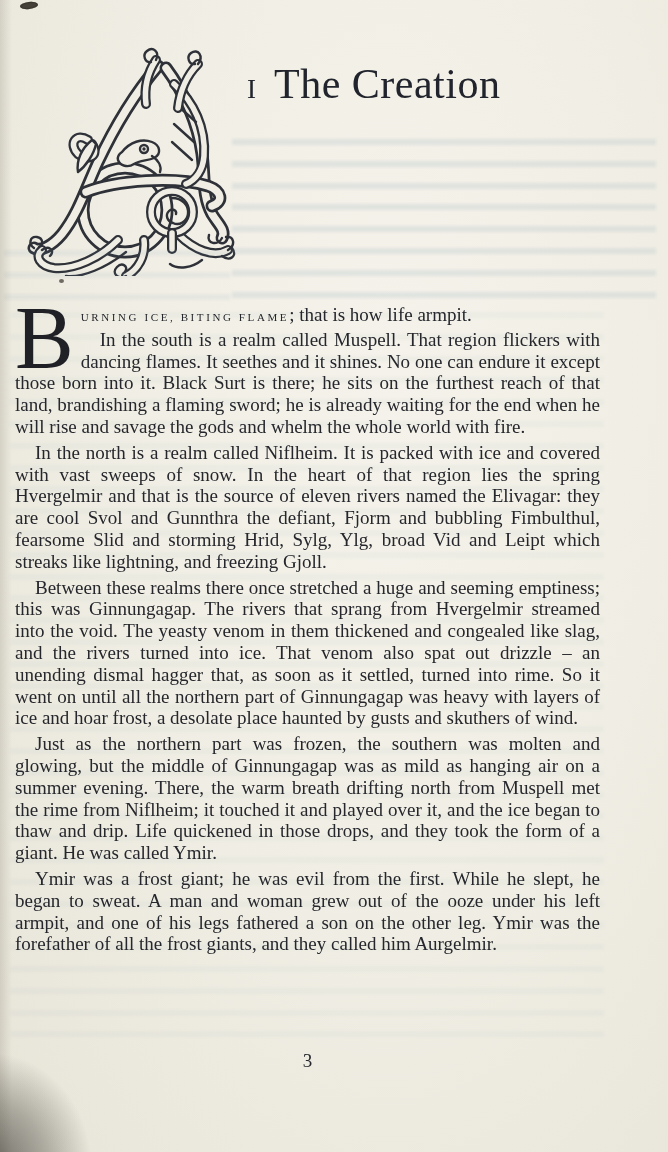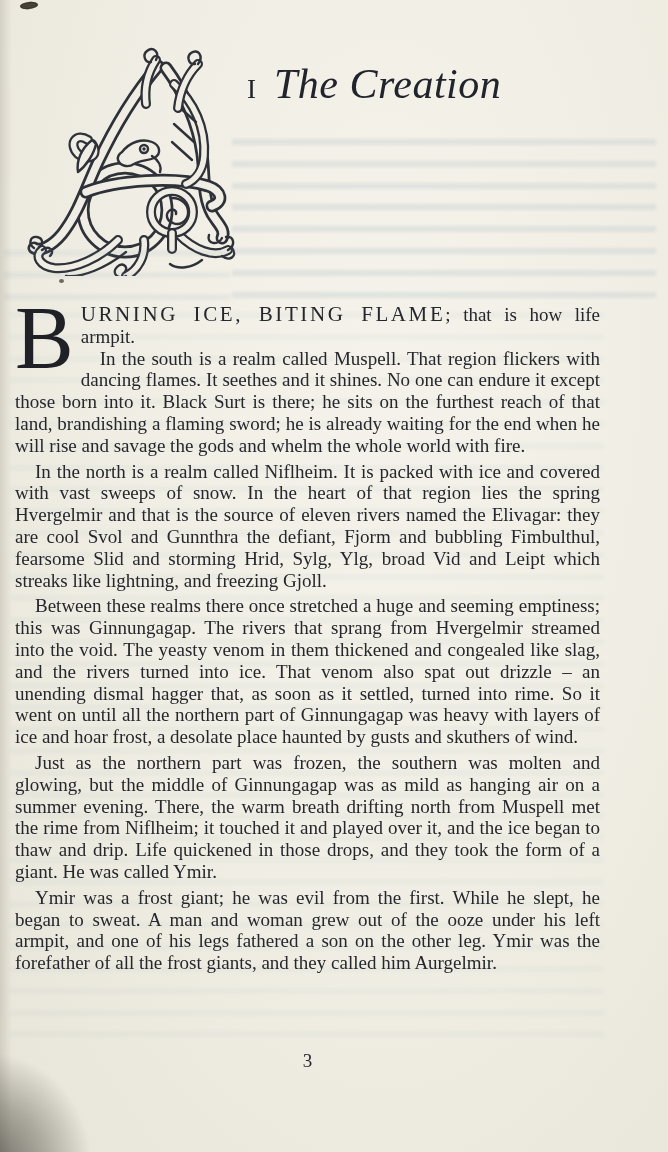--- a/index.html
+++ b/index.html
@@ -35,39 +35,39 @@
   
   .ghost{position:absolute;pointer-events:none;filter:blur(1.6px);
     background:repeating-linear-gradient(180deg, rgba(121,150,170,.15) 0 6px, rgba(121,150,170,0) 6px 21.8px);}
   .ghost-a{left:232px;top:139px;width:424px;height:174px;}
   .ghost-b{left:4px;top:250px;width:226px;height:60px;opacity:.65;}
   .ghost-c{left:10px;top:312px;width:594px;height:732px;opacity:.34;}
   
   .title{position:absolute;left:247px;top:60px;margin:0;display:flex;align-items:baseline;gap:17px;
     color:#21242c;font-weight:400;white-space:nowrap;}
   .chnum{font-size:27px;letter-spacing:1px;}
-  .chname{font-size:42px;font-style:italic;letter-spacing:.5px;text-align:center;}
+  .chname{font-size:42px;letter-spacing:.5px;text-align:center;}
   
   .ornament{position:absolute;left:26px;top:44px;width:212px;height:232px;}
   .ornament svg{width:100%;height:100%;display:block;}
   .rd{fill:none;stroke:var(--ink-soft);stroke-width:13;stroke-linecap:round;stroke-linejoin:round;}
   .rl{fill:none;stroke:var(--paper);stroke-width:7.5;stroke-linecap:round;stroke-linejoin:round;}
   .rd2{fill:none;stroke:var(--ink-soft);stroke-width:10;stroke-linecap:round;stroke-linejoin:round;}
   .rl2{fill:none;stroke:var(--paper);stroke-width:5.5;stroke-linecap:round;stroke-linejoin:round;}
   .s{fill:none;stroke:var(--ink-soft);stroke-width:2.4;stroke-linecap:round;}
   .fillp{fill:var(--paper);stroke:var(--ink-soft);stroke-width:2.4;stroke-linejoin:round;}
   
   .bodytext{position:absolute;left:15px;top:304px;width:585px;
     font-size:19px;line-height:21.8px;text-align:justify;hyphens:none;
     color:var(--ink);}
   .para{margin:0 0 4px 0;}
   .para.indent{text-indent:20px;}
   .dropcap{float:left;font-size:88px;line-height:62px;height:64px;
     margin:3px 7px 0 0;color:#1f2126;}
-  .sc{font-size:21px;letter-spacing:2.6px;}
+  .sc{font-size:11px;letter-spacing:2.6px;}
   .cont{padding-left:19px;}
   .pageno{position:absolute;left:15px;top:1050px;width:585px;text-align:center;
     font-size:19px;color:var(--ink);}
 </style>
 </head>
 <body>
 
 <div class="page">
 
   <div class="speck"></div>

